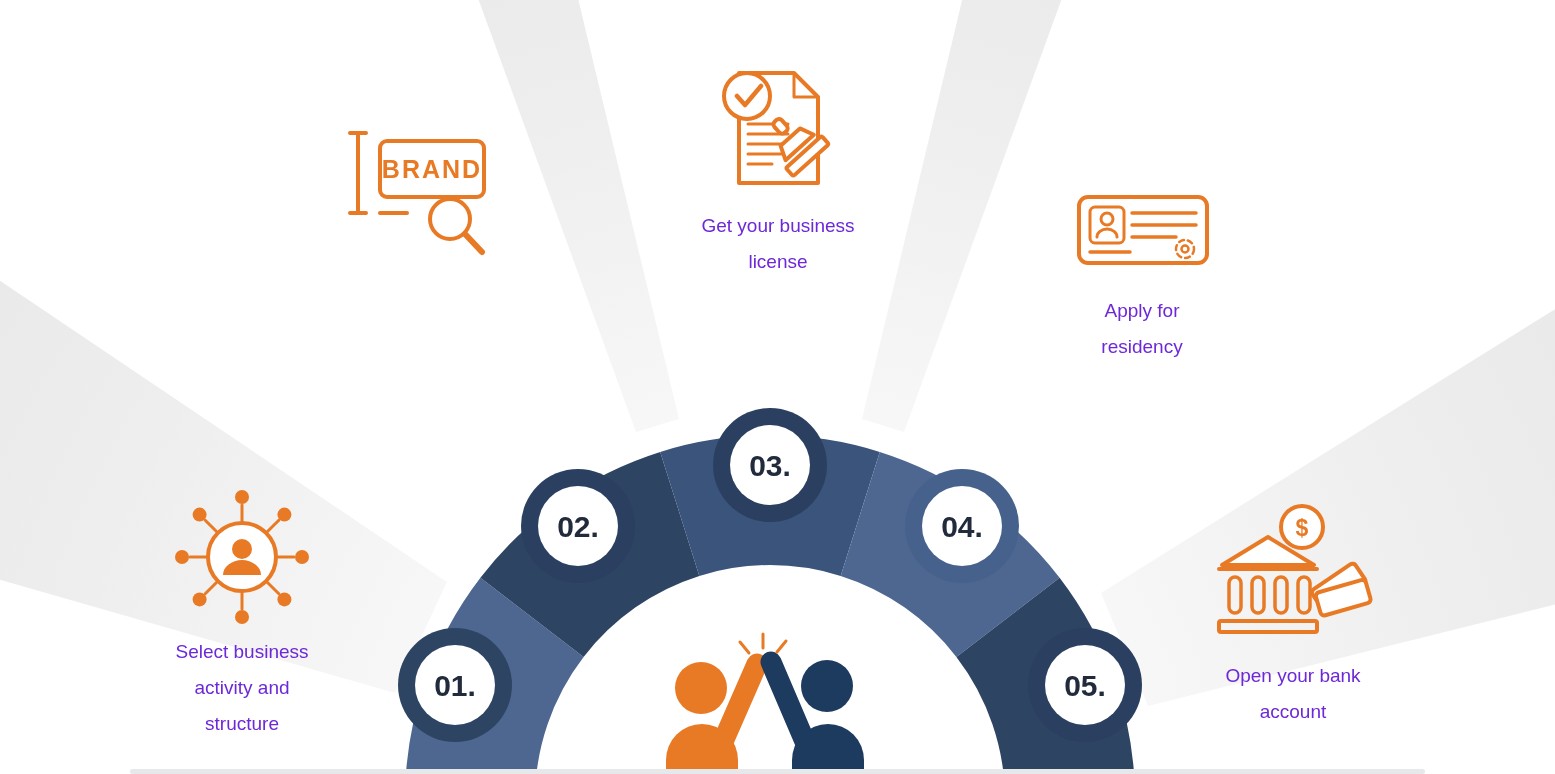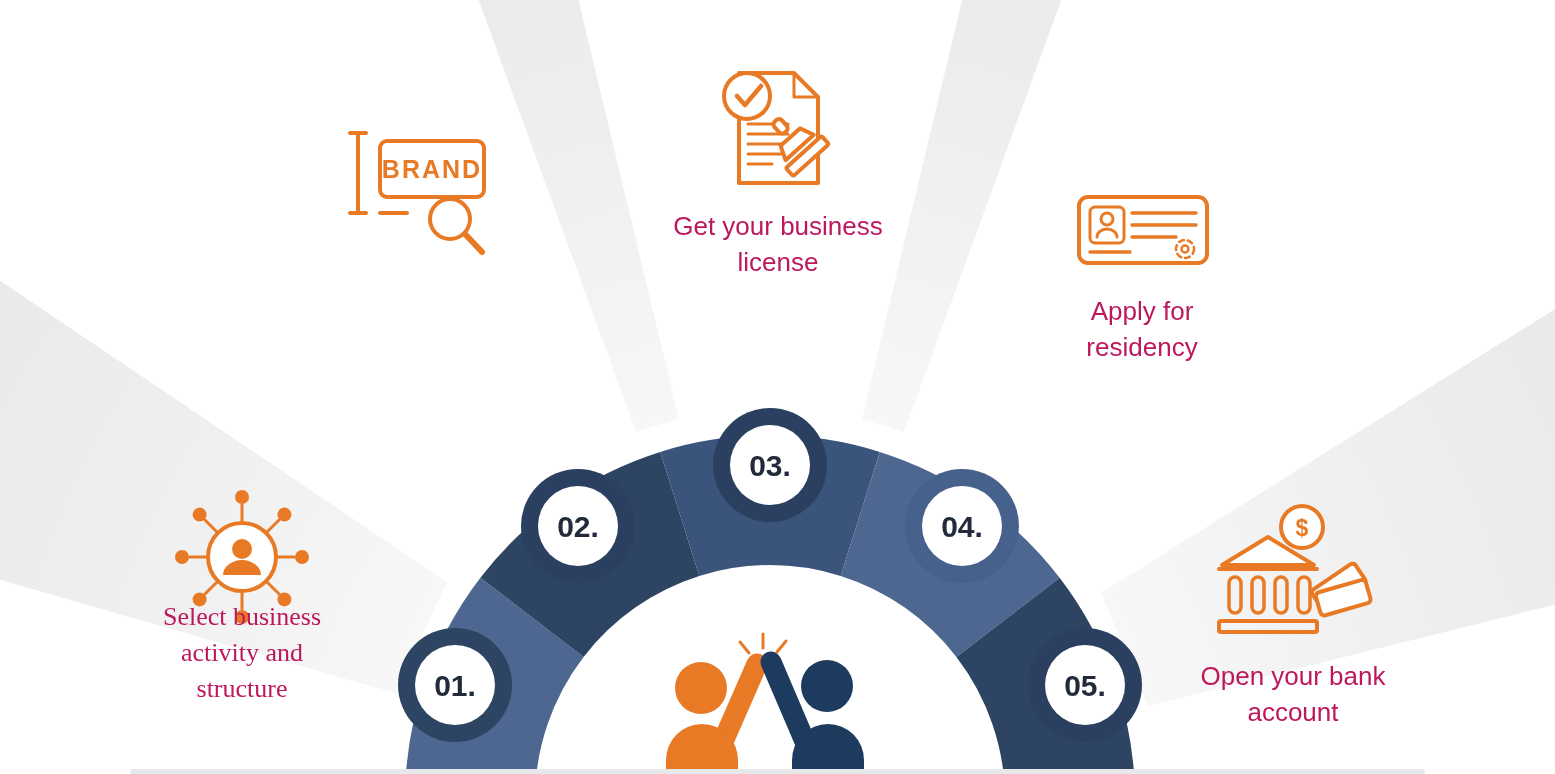--- a/index.html
+++ b/index.html
@@ -2,22 +2,22 @@
 <html style="--orange: #e87a25; --navy: #1d3a5f; --slate: #4d6791; --navy-dark: #2e4463; --navy-mid: #3a547b; --ink: #1a1a1c;"><head>
 <meta charset="utf-8">
 <style>
   html,body{margin:0;padding:0;background:#ffffff;}
   .canvas{
     position:relative;width:1555px;height:774px;background:#ffffff;
     overflow:hidden;font-family:"Liberation Sans",sans-serif;
   }
   .scene{position:absolute;left:0;top:0;}
   .caption{
-    position:absolute;text-align:center;font-size:26px;line-height:36px;
-    font-weight:500;color:#be185d;white-space:pre-line;
+    position:absolute;text-align:center;font-size:19px;line-height:36px;
+    font-weight:500;color:#6d28d9;white-space:pre-line;
     font-family:"Liberation Sans",sans-serif;
   }
   .ground{
     position:absolute;left:130px;right:130px;bottom:0;height:5px;
     background:#e6e8ea;border-radius:3px;
   }
   
   .oi{stroke:var(--orange,#e87a25);fill:none;stroke-width:4;stroke-linecap:round;stroke-linejoin:round;}
   .wf{fill:#ffffff;}
   .of{fill:var(--orange,#e87a25);stroke:none;}
@@ -174,21 +174,21 @@
       <g class="oi w35">
         <rect x="1229" y="577" width="12" height="36" rx="6"></rect>
         <rect x="1252" y="577" width="12" height="36" rx="6"></rect>
         <rect x="1275" y="577" width="12" height="36" rx="6"></rect>
         <rect x="1298" y="577" width="12" height="36" rx="6"></rect>
       </g>
       <rect class="oi" x="1219" y="621" width="98" height="11" rx="2"></rect>
     </g>
   </svg>
 
-  <div class="caption" style="left:92px;top:599px;width:300px;font-family:Liberation Serif, serif;">Select business
+  <div class="caption" style="left:92px;top:634px;width:300px;">Select business
 activity and
 structure</div>
   <div class="caption" style="left:618px;top:208px;width:320px;">Get your business
 license</div>
   <div class="caption" style="left:1042px;top:293px;width:200px;">Apply for
 residency</div>
   <div class="caption" style="left:1143px;top:658px;width:300px;">Open your bank
 account</div>
 
   <div class="ground"></div>

